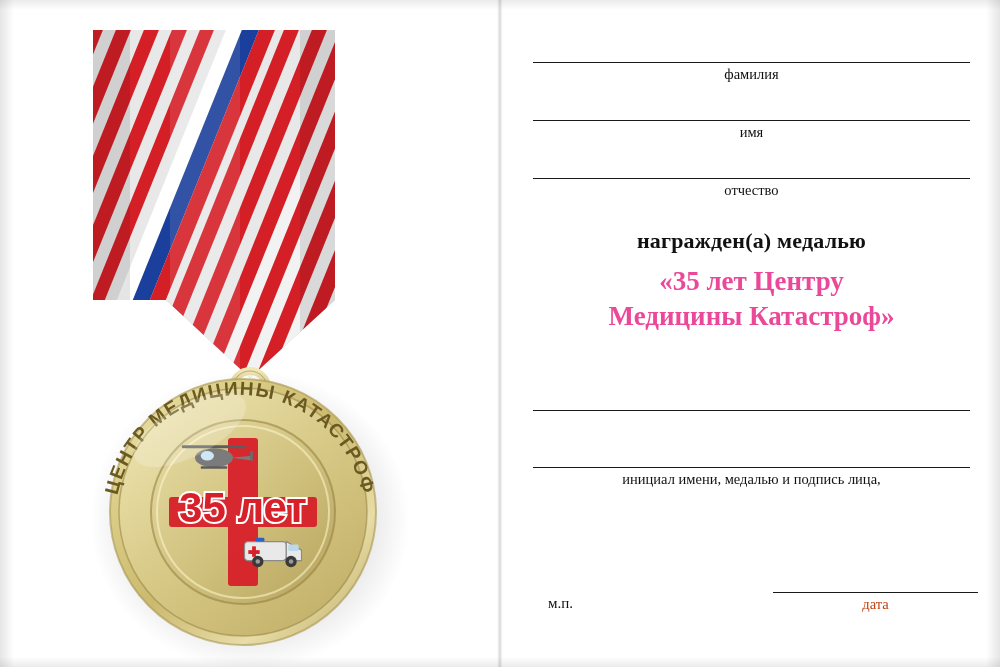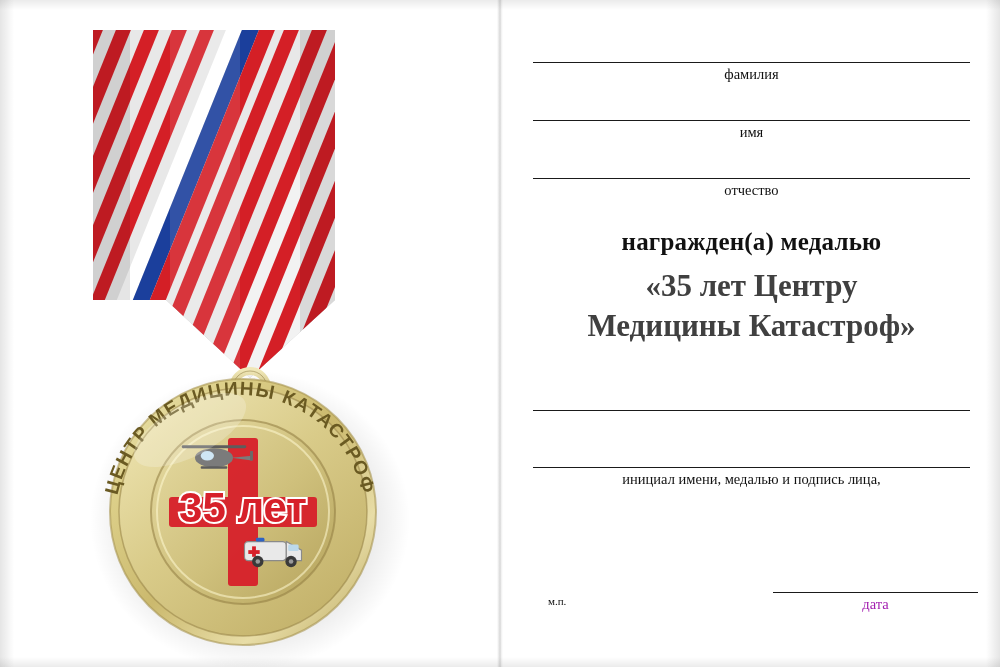--- a/index.html
+++ b/index.html
@@ -76,55 +76,55 @@
   }
 
   .award-block {
     position: absolute;
     left: 22px;
     top: 228px;
     width: 453px;
     text-align: center;
   }
   .award-line {
-    font-size: 25px;
+    font-size: 22px;
     font-weight: bold;
     color: #111111;
     letter-spacing: 0.2px;
   }
   .medal-title {
     margin-top: 10px;
-    font-size: 31px;
+    font-size: 27px;
     font-weight: bold;
-    color: #404040;
+    color: #ec4899;
     line-height: 1.28;
   }
 
   .mp {
     position: absolute;
     left: 45px;
     top: 595px;
-    font-size: 11px;
+    font-size: 15px;
     color: #111111;
   }
   .date-field {
     position: absolute;
     left: 270px;
     top: 592px;
     width: 205px;
     text-align: center;
   }
   .date-field .rule {
     width: 100%; height: 0;
     border-top: 1.6px solid #1a1a1a;
   }
   .date-field .caption {
     margin-top: 3px;
     font-size: 14.5px;
-    color: #a21caf;
+    color: #c2410c;
   }
 
   
   .left-page {
     position: absolute;
     left: 0; top: 0; width: 497px; height: 667px;
   }
   .medal-art {
     position: absolute;
     left: 0; top: 0; width: 497px; height: 667px;

